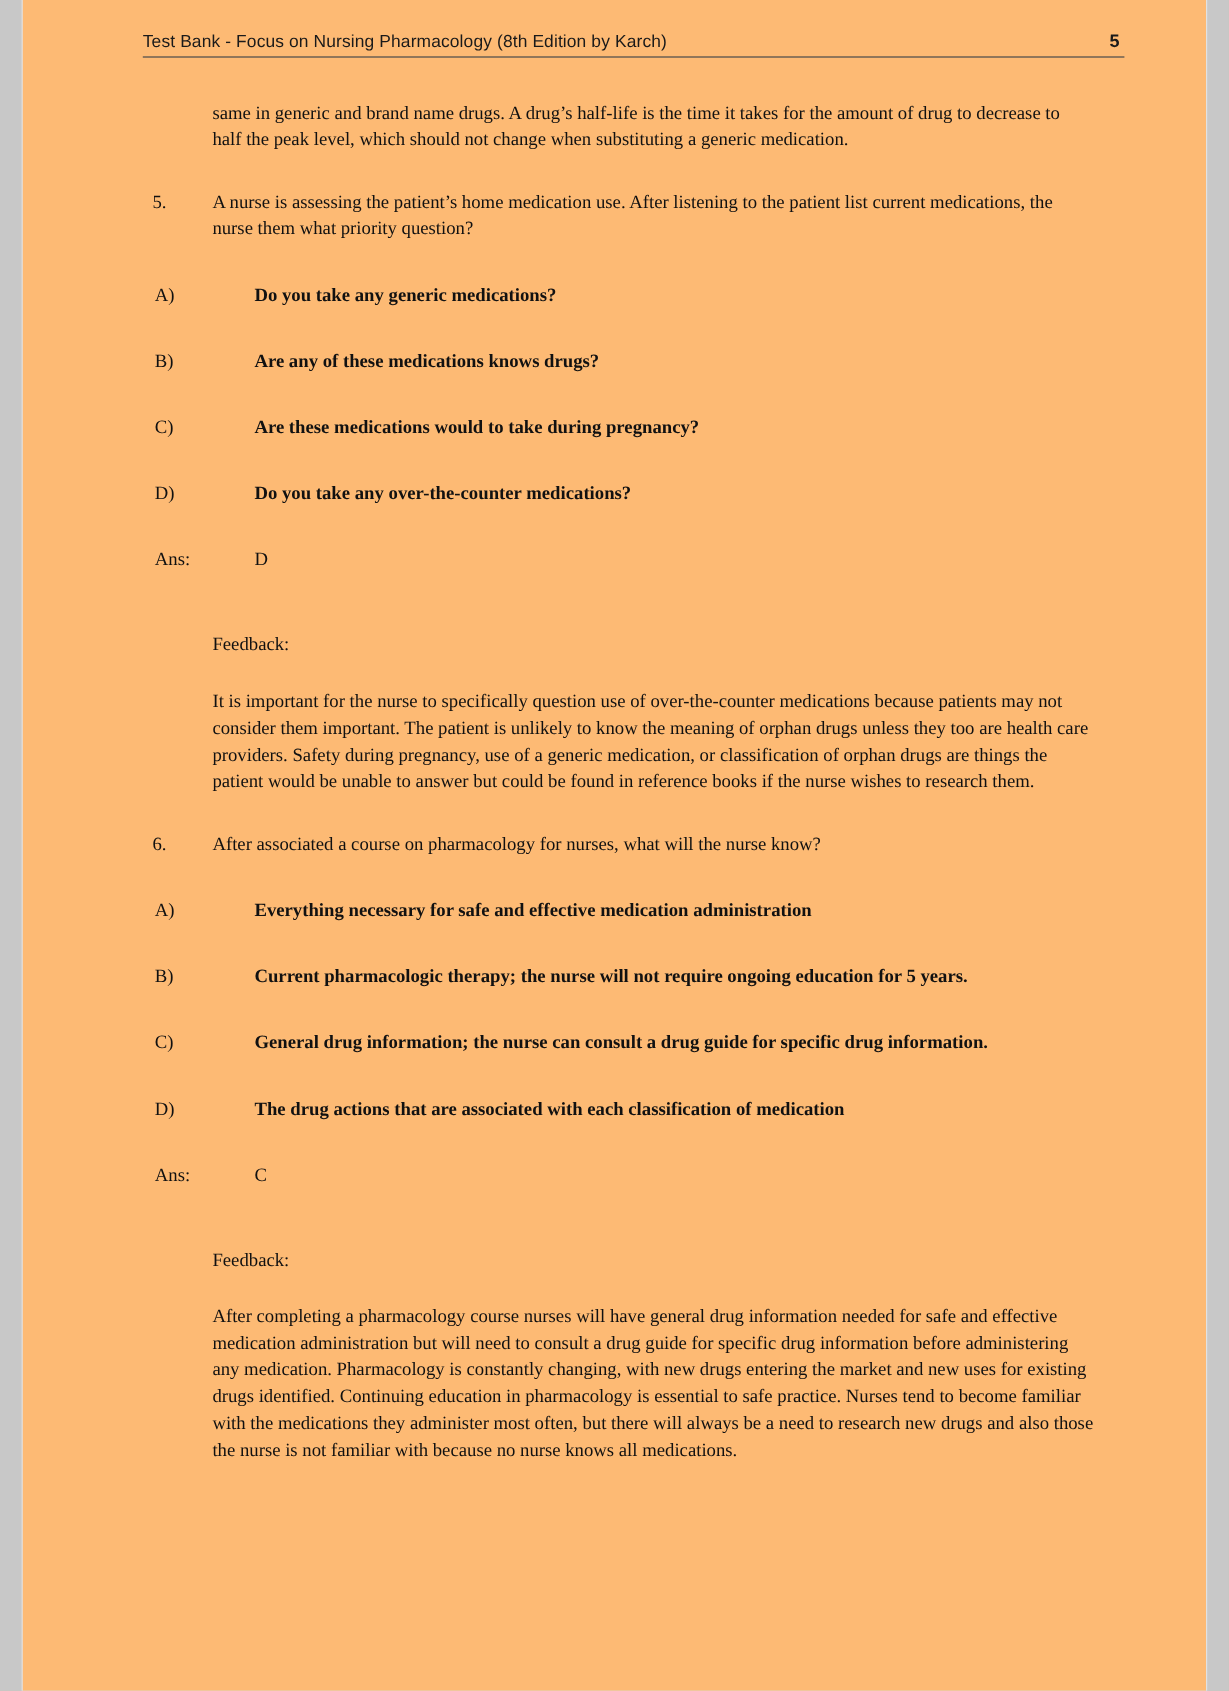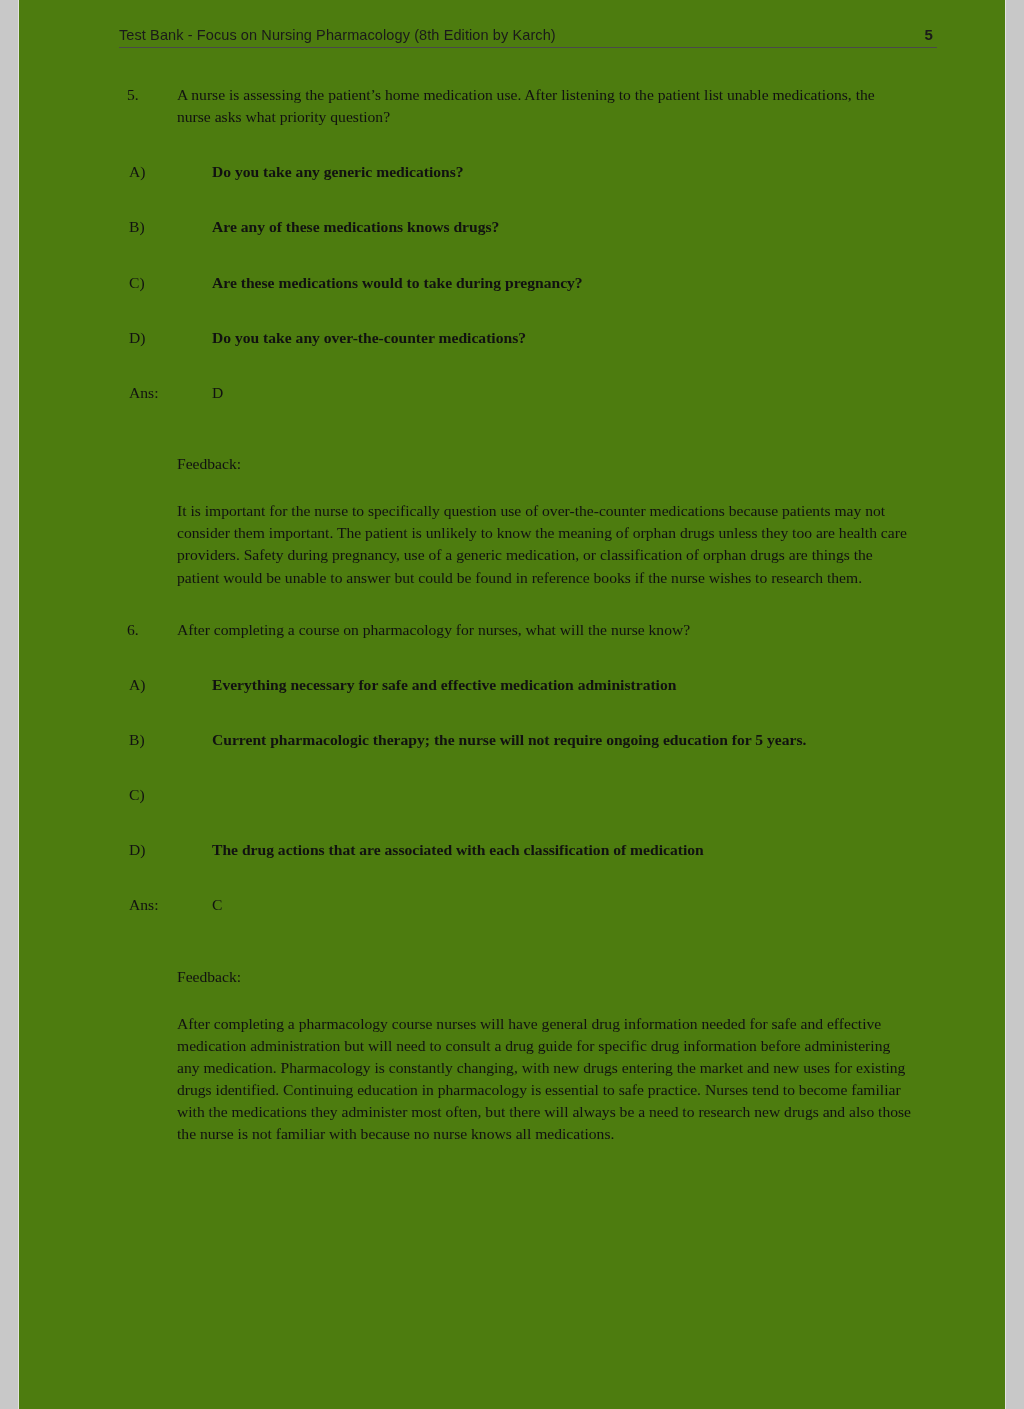--- a/index.html
+++ b/index.html
@@ -10,21 +10,21 @@
   body {
     width: 1024px;
     height: 1409px;
     font-family: "Liberation Serif", serif;
     display: flex;
     justify-content: center;
   }
   .page {
     width: 986px;
     height: 1409px;
-    background: #4d7c0f;
+    background: #fdba74;
     box-sizing: border-box;
     padding: 0;
     position: relative;
     box-shadow: 0 0 0 1px #e2e2e2;
   }
   .page-inner {
     padding: 26px 66px 0 66px;
   }
   .header {
     display: flex;
@@ -107,24 +107,25 @@
 <div class="page">
   <div class="page-inner">
 
     <div class="header">
       <div class="header-title">Test Bank - Focus on Nursing Pharmacology (8th Edition by Karch)</div>
       <div class="header-page">5</div>
     </div>
 
     <div class="body">
 
+      <p class="para-indent">same in generic and brand name drugs. A drug’s half-life is the time it takes for the amount of drug to decrease to half the peak level, which should not change when substituting a generic medication.</p>
 
       <div class="qrow">
         <div class="qnum">5.</div>
-        <div class="qtext">A nurse is assessing the patient’s home medication use. After listening to the patient list unable medications, the nurse asks what priority question?</div>
+        <div class="qtext">A nurse is assessing the patient’s home medication use. After listening to the patient list current medications, the nurse them what priority question?</div>
       </div>
 
       <div class="optrow">
         <div class="optletter">A)</div>
         <div class="opttext">Do you take any generic medications?</div>
       </div>
       <div class="optrow">
         <div class="optletter">B)</div>
         <div class="opttext">Are any of these medications knows drugs?</div>
       </div>
@@ -140,33 +141,34 @@
       <div class="ansrow">
         <div class="anslabel">Ans:</div>
         <div class="ansval">D</div>
       </div>
 
       <div class="feedback-label">Feedback:</div>
       <div class="feedback-body">It is important for the nurse to specifically question use of over-the-counter medications because patients may not consider them important. The patient is unlikely to know the meaning of orphan drugs unless they too are health care providers. Safety during pregnancy, use of a generic medication, or classification of orphan drugs are things the patient would be unable to answer but could be found in reference books if the nurse wishes to research them.</div>
 
       <div class="qrow">
         <div class="qnum">6.</div>
-        <div class="qtext">After completing a course on pharmacology for nurses, what will the nurse know?</div>
+        <div class="qtext">After associated a course on pharmacology for nurses, what will the nurse know?</div>
       </div>
 
       <div class="optrow">
         <div class="optletter">A)</div>
         <div class="opttext">Everything necessary for safe and effective medication administration</div>
       </div>
       <div class="optrow">
         <div class="optletter">B)</div>
         <div class="opttext">Current pharmacologic therapy; the nurse will not require ongoing education for 5 years.</div>
       </div>
       <div class="optrow">
         <div class="optletter">C)</div>
+        <div class="opttext">General drug information; the nurse can consult a drug guide for specific drug information.</div>
       </div>
       <div class="optrow">
         <div class="optletter">D)</div>
         <div class="opttext">The drug actions that are associated with each classification of medication</div>
       </div>
 
       <div class="ansrow">
         <div class="anslabel">Ans:</div>
         <div class="ansval">C</div>
       </div>

